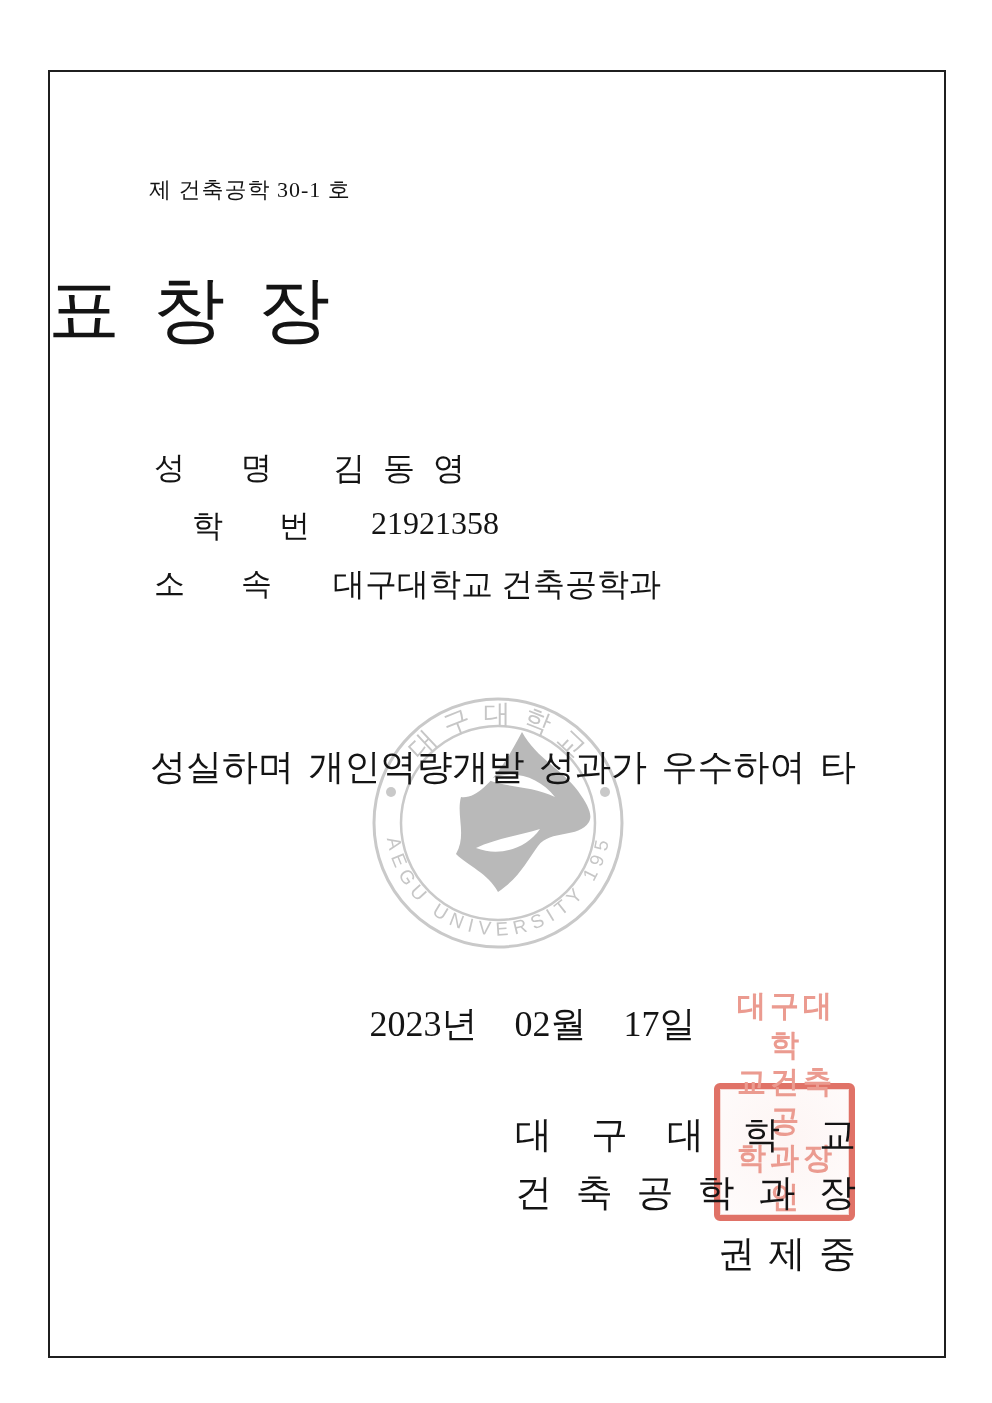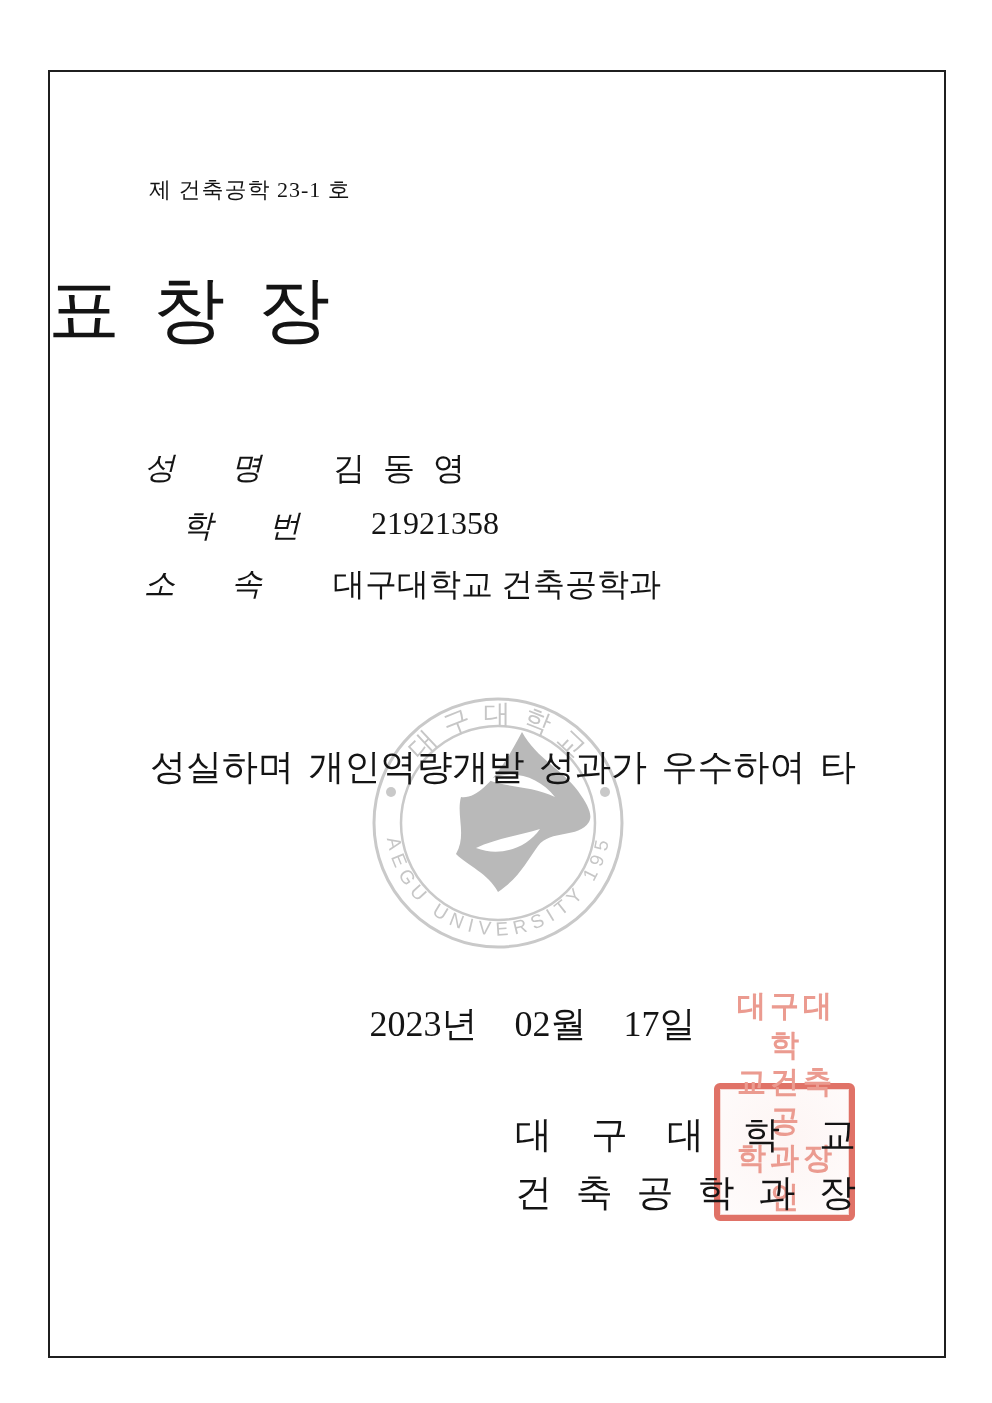--- a/index.html
+++ b/index.html
@@ -13,21 +13,21 @@
   
   .watermark { position:absolute; left:371px; top:696px; width:254px; height:254px; z-index:1; }
 
   
   .doc-number { position:absolute; left:149px; top:175px; font-size:22px; letter-spacing:1px; z-index:3; }
 
   .title { position:absolute; left:48px; width:898px; top:268px; text-align:left;
            font-size:72px; line-height:84px; word-spacing:15px; z-index:3; }
 
   .field-row { position:absolute; left:0; width:992px; height:44px; z-index:3; font-size:31px; }
-  .field-row .field-label { position:absolute; left:144px; width:118px; text-align:justify; text-align-last:justify;font-style:italic; }
+  .field-row .field-label { position:absolute; left:154px; width:118px; text-align:justify; text-align-last:justify; }
   .field-row .field-value { position:absolute; left:333px; white-space:nowrap; font-size:32px; }
   .row-name  { top:447px; }
   .row-id    { top:505px;margin-left:38px; }
   .row-dept  { top:563px;padding-left:21px; }
   .row-name .field-value { word-spacing:10px; }
 
   .body-block { position:absolute; left:150px; top:729px; width:706px; z-index:3; font-size:36px; }
   .body-line { height:77px; line-height:77px; white-space:nowrap; }
   .body-line.justified { text-align:justify; text-align-last:justify; white-space:normal; }
   .body-line.indent { padding-left:62px; }
@@ -77,21 +77,21 @@
     <g>
       <path fill="#b9b9b9" d="M151,36 C165,62 192,74 207,95 C217,109 222,119 218,126
                C207,143 180,133 167,150 C156,165 148,182 127,196
                C117,177 97,170 85,158 C96,139 85,119 90,101
                C111,104 133,70 151,36 Z"></path>
       <path fill="#ffffff" d="M117,84 C140,72 168,80 184,101 C162,90 138,92 117,84 Z"></path>
       <path fill="#ffffff" d="M105,152 C128,161 155,153 169,133 C149,139 124,143 105,152 Z"></path>
     </g>
   </svg>
 
-  <div class="doc-number">제 건축공학 23-1 호</div>
+  <div class="doc-number">제 건축공학 30-1 호</div>
 
   <div class="title">표 창 장</div>
 
   <div class="field-row row-name">
     <span class="field-label">성 명</span>
     <span class="field-value">김 동 영</span>
   </div>
   <div class="field-row row-id">
     <span class="field-label">학 번</span>
     <span class="field-value">21921358</span>
@@ -108,14 +108,15 @@
   <div class="date-line">2023년 02월 17일</div>
 
   <div class="seal">
     <div class="seal-row">대구대학</div>
     <div class="seal-row">교건축공</div>
     <div class="seal-row">학과장인</div>
   </div>
 
   <div class="sig-line sig-university">대 구 대 학 교</div>
   <div class="sig-line sig-department">건 축 공 학 과 장</div>
+  <div class="sig-line sig-name">권 제 중</div>
 
 </div>
 
 </body></html>

